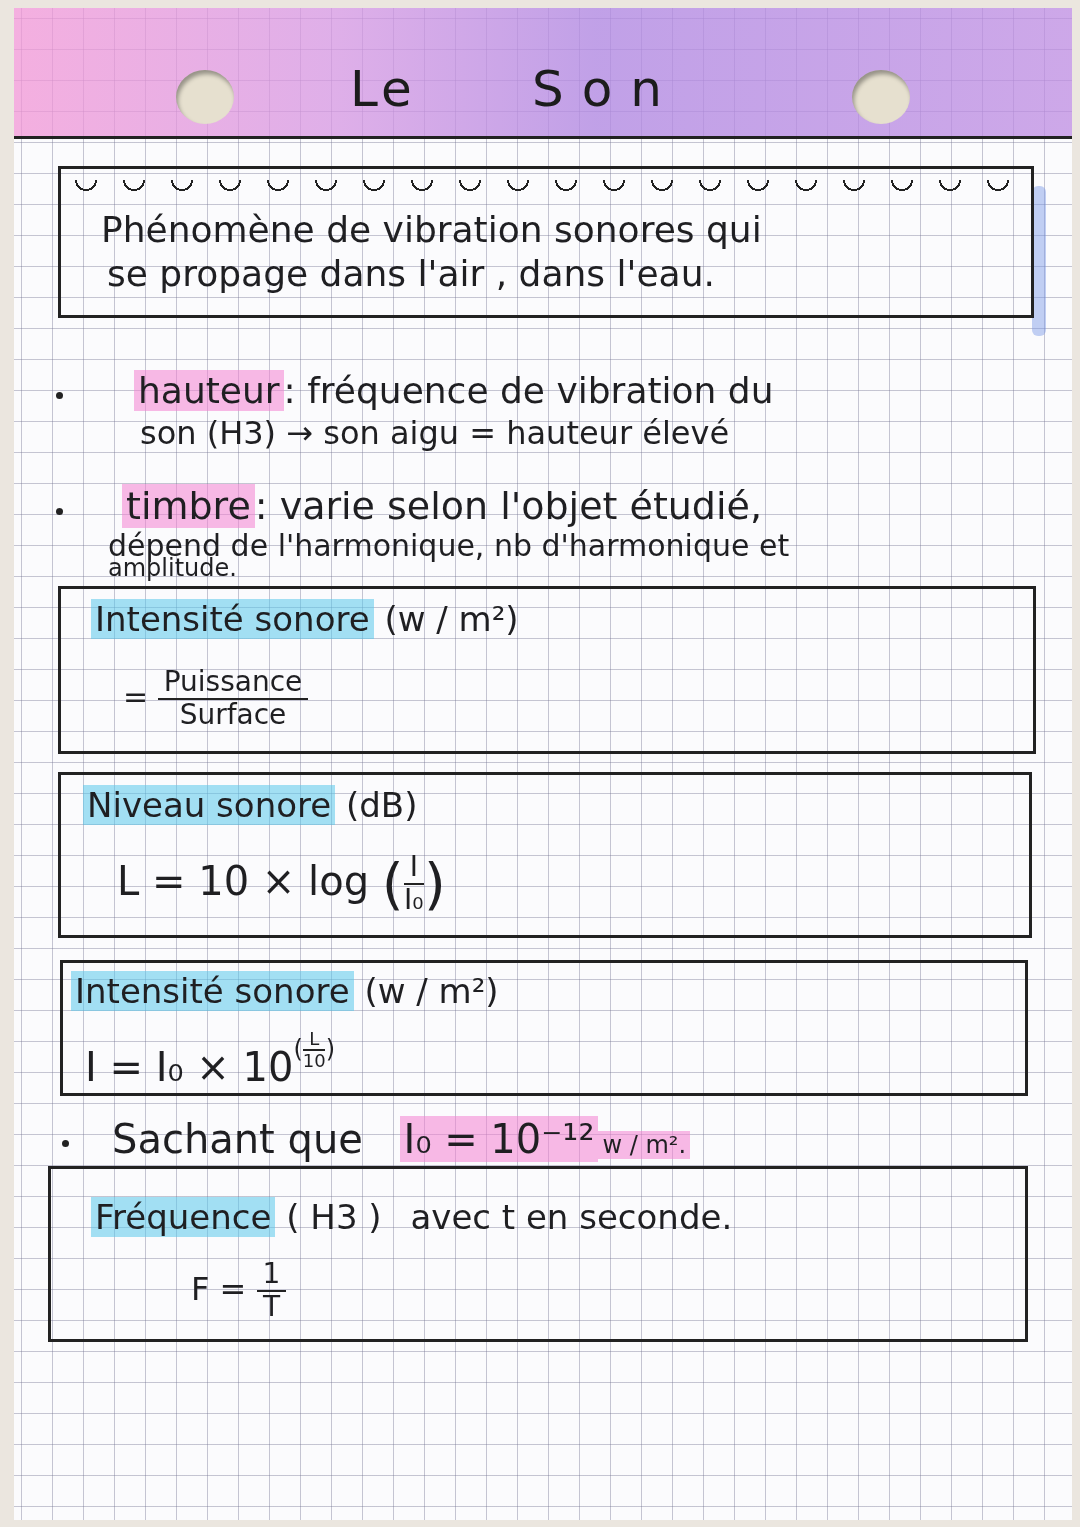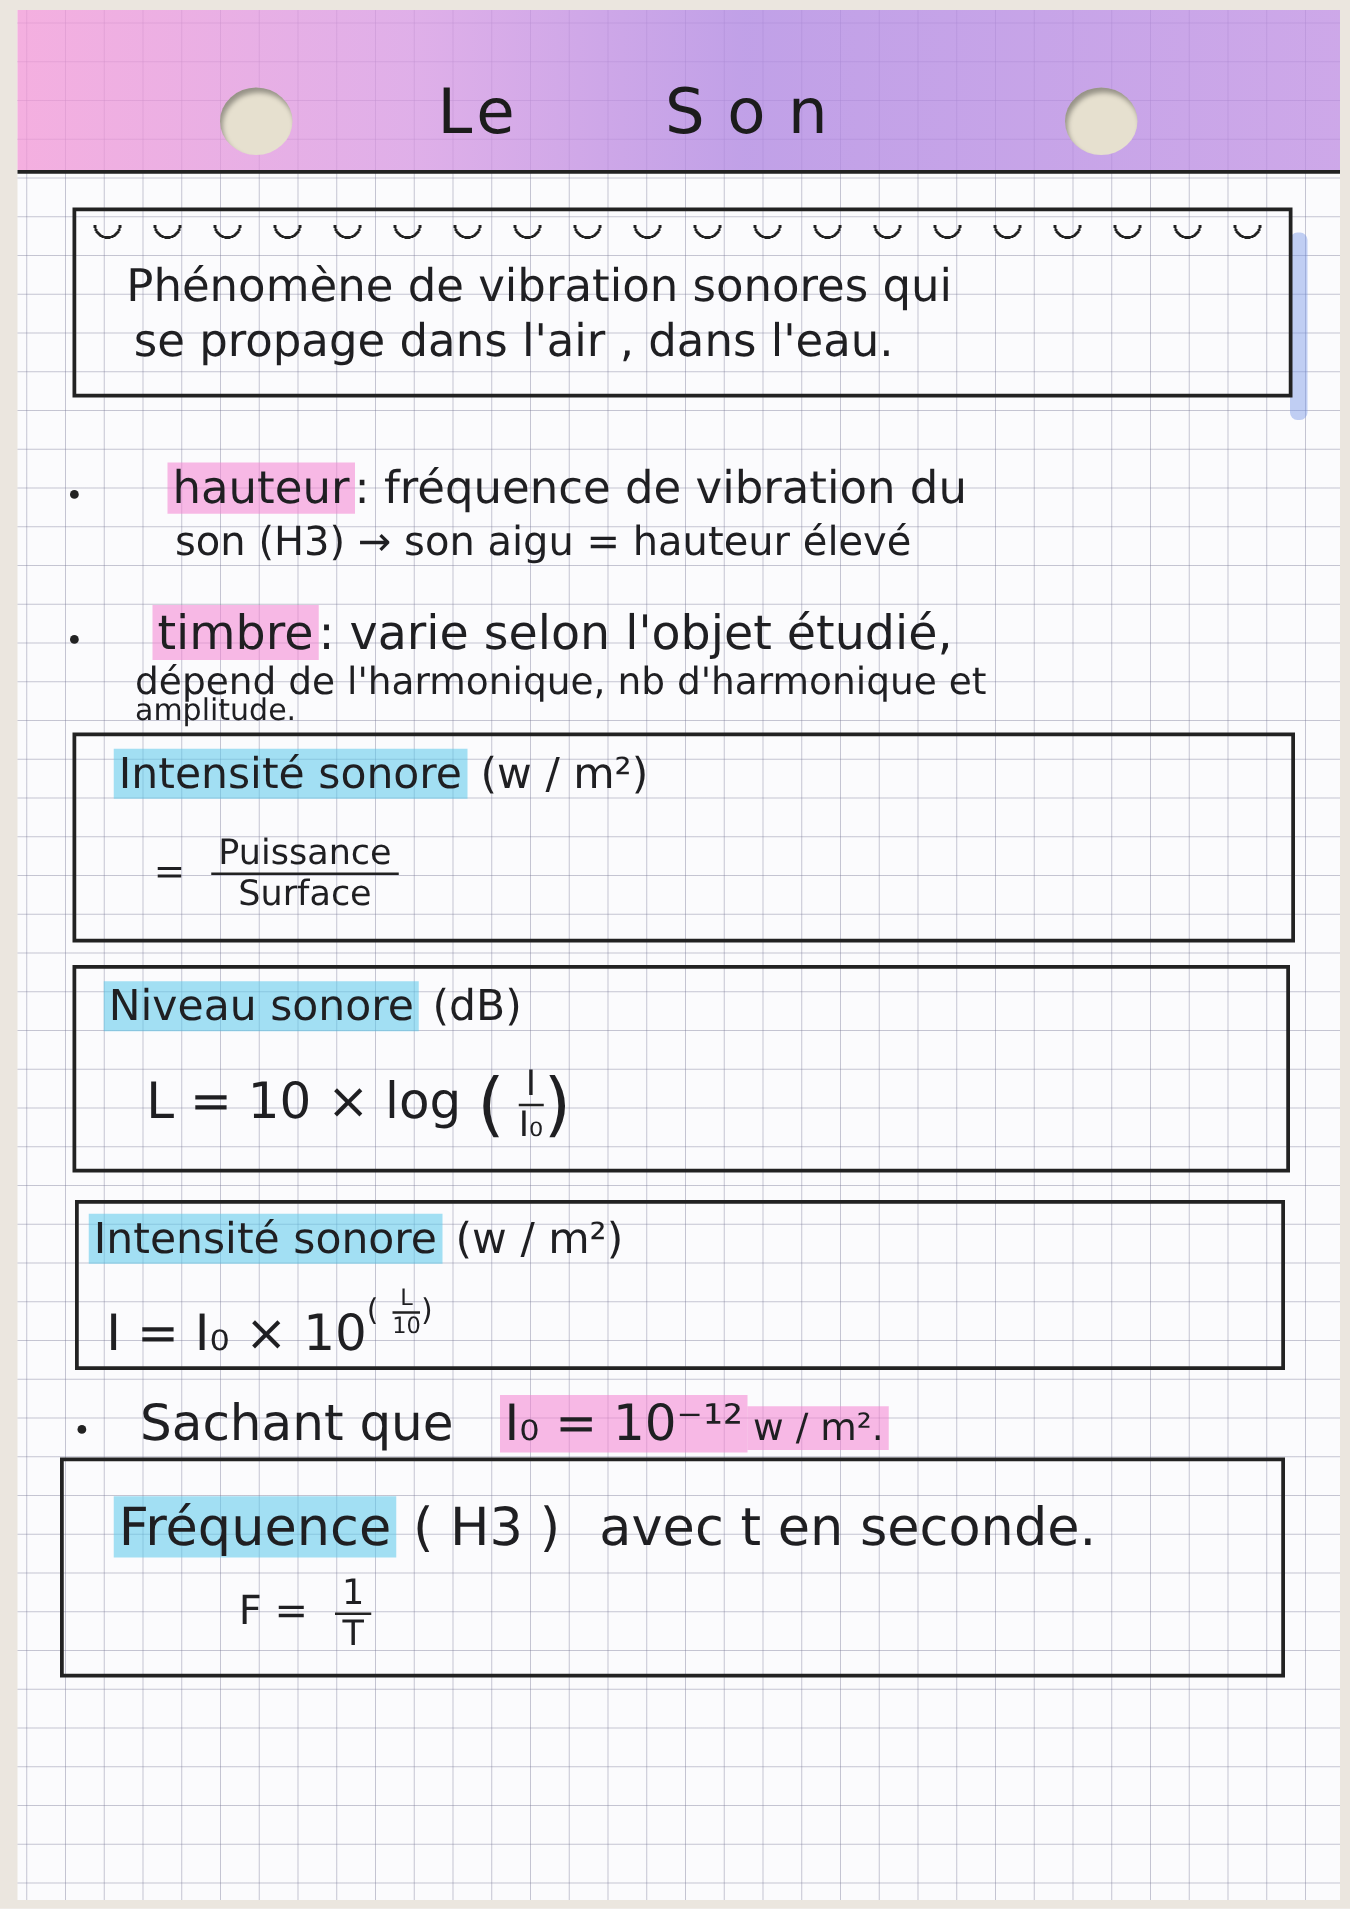--- a/index.html
+++ b/index.html
@@ -36,21 +36,21 @@
 
   .box {
     position: absolute; border: 3px solid #222;
   }
   .hand {
     position: absolute; font-family: "DejaVu Sans", sans-serif;
     font-size: 34px; color: #1f1f22; white-space: nowrap;
   }
   .hl-pink { background: rgba(244,130,210,0.55); padding: 0 4px; }
   .hl-blue { background: rgba(90,200,235,0.55); padding: 0 4px; }
-  .frac { display: inline-flex; flex-direction: column; align-items: center; vertical-align: middle; font-size: 28px; line-height: 1.1; margin-left: 11px; }
+  .frac { display: inline-flex; flex-direction: column; align-items: center; vertical-align: middle; font-size: 28px; line-height: 1.1; }
   .frac .num { border-bottom: 2px solid #222; padding: 0 6px; }
   .bullet { position: absolute; width: 7px; height: 7px; border-radius: 50%; background: #222; }
   .scallop {
     position: absolute; left: 62px; top: 168px; width: 970px; height: 22px;
     background-image: radial-gradient(circle at 50% 0, transparent 9px, #222 9px, #222 11px, transparent 11px);
     background-size: 48px 24px; background-repeat: repeat-x;
   }
   .blue-shadow {
     position: absolute; left: 1032px; top: 178px; width: 14px; height: 150px;
     background: rgba(120,150,230,0.45); border-radius: 6px;
@@ -127,25 +127,25 @@
       <span>I = I₀ × 10</span><span style="display:inline-block; vertical-align:24px; font-size:24px;">(<span class="frac" style="font-size:18px;">
             <span class="num">L</span>
             <span>10</span>
           </span>)</span>
     </div>
   </div>
 
   <div class="bullet" style="left:48px; top:1132px;"></div>
   <div class="hand" style="left:98px; top:1108px; font-size:40px;">
     <span>Sachant que</span>
-    <span class="hl-pink" style="margin-left:24px;">I₀ = 10⁻¹²</span><span class="hl-pink" style="font-size:30px;margin-top:36px;">w / m².</span>
+    <span class="hl-pink" style="margin-left:24px;">I₀ = 10⁻¹²</span><span class="hl-pink" style="font-size:24px;margin-top:36px;">w / m².</span>
   </div>
 
   <div class="box" style="left:34px; top:1158px; width:974px; height:170px;">
-    <div class="hand" style="left:30px; top:28px; font-size:42px;padding-left:10px;">
+    <div class="hand" style="left:30px; top:28px; font-size:34px;padding-left:10px;">
       <span class="hl-blue">Fréquence</span>
       <span>( H3 )</span>
       <span style="margin-left:18px;">avec t en seconde.</span>
     </div>
     <div class="hand" style="left:140px; top:90px; font-size:32px;">
       <span>F =</span>
       <span class="frac">
         <span class="num">1</span>
         <span>T</span>
       </span>

